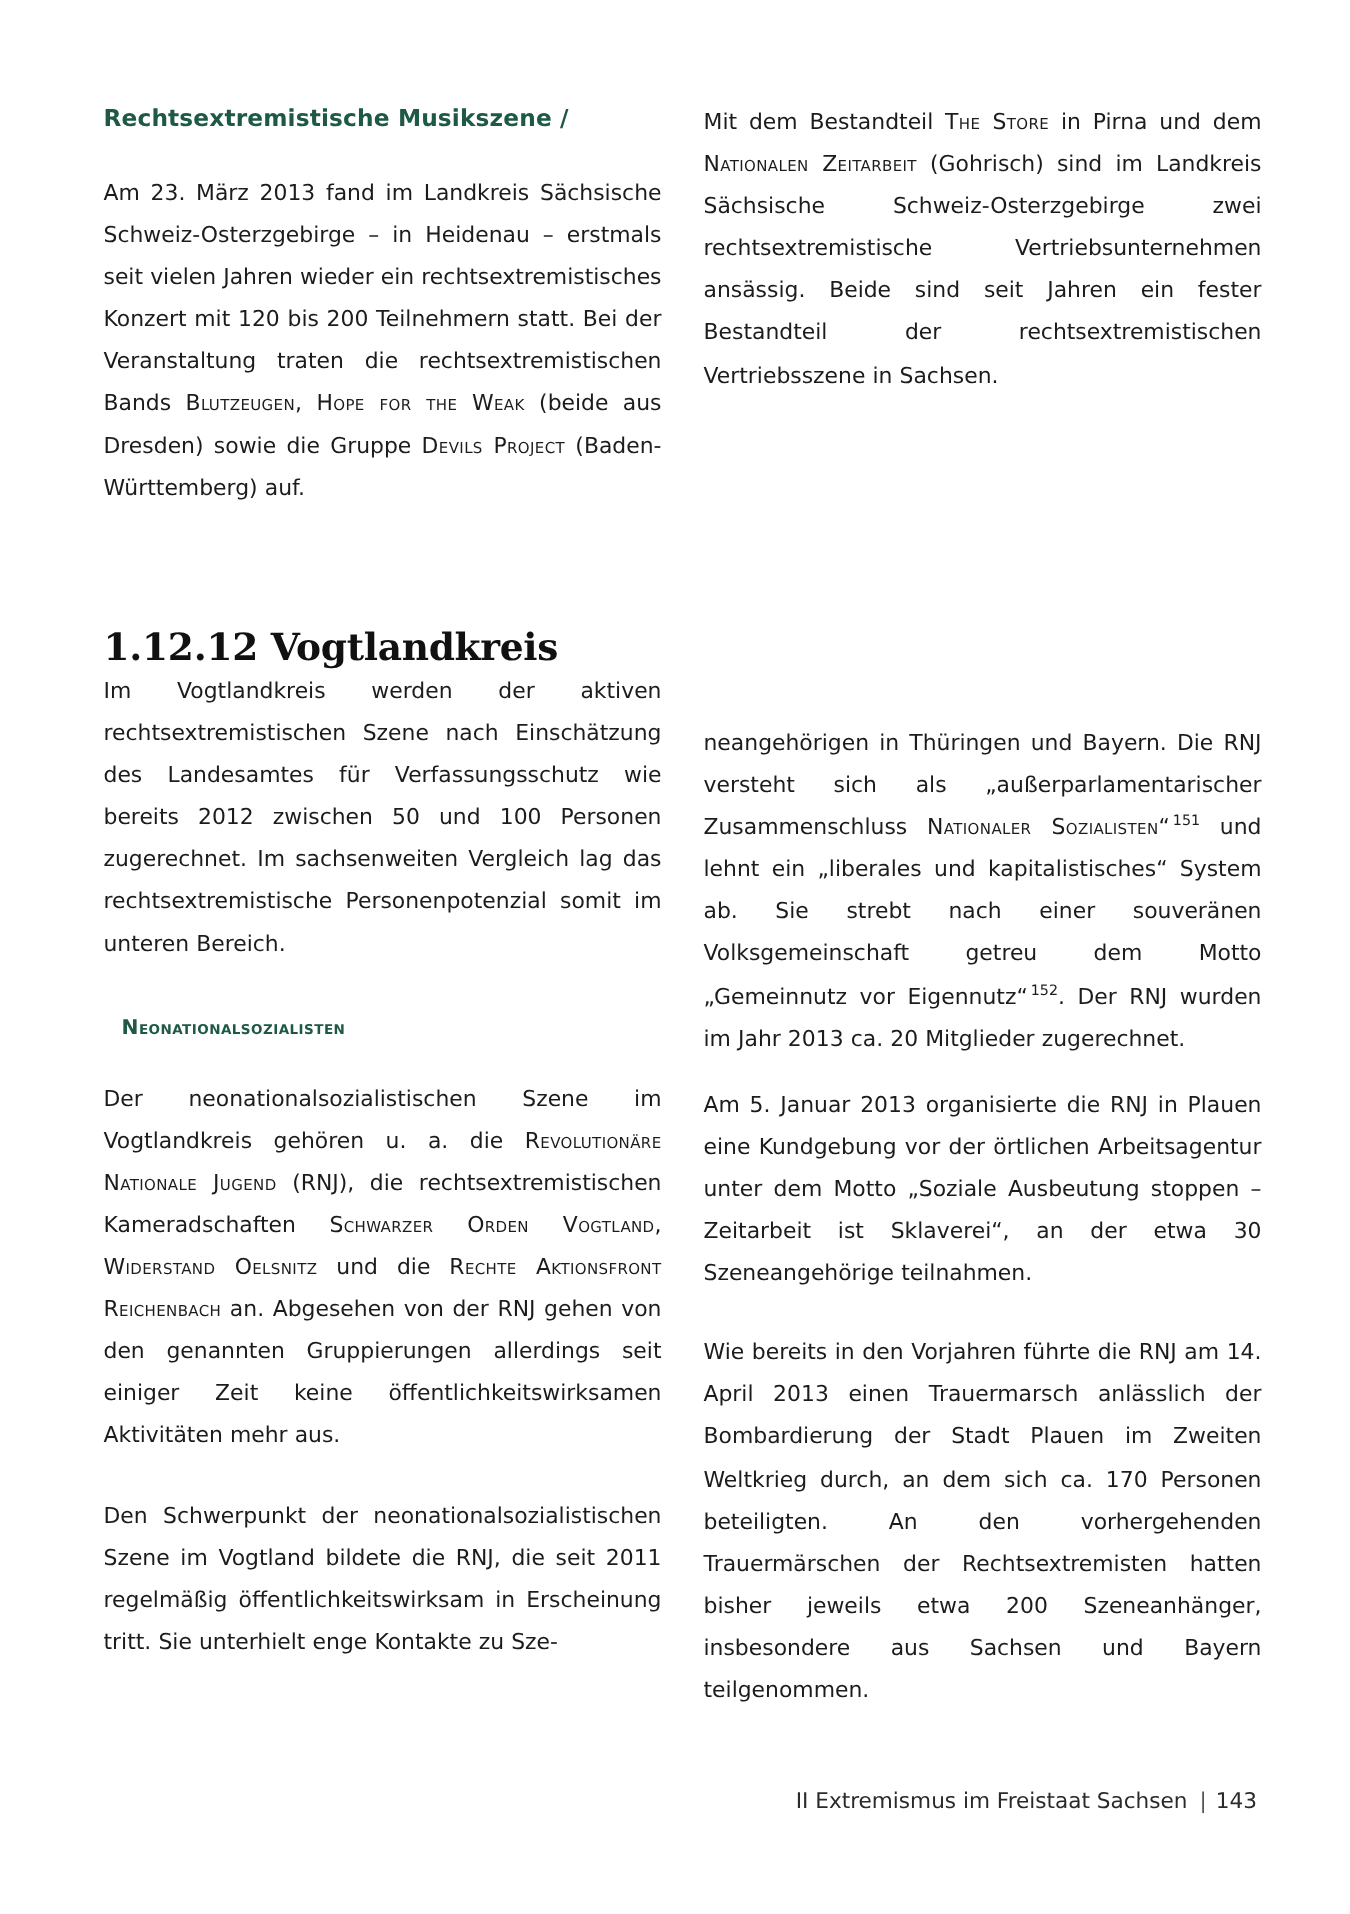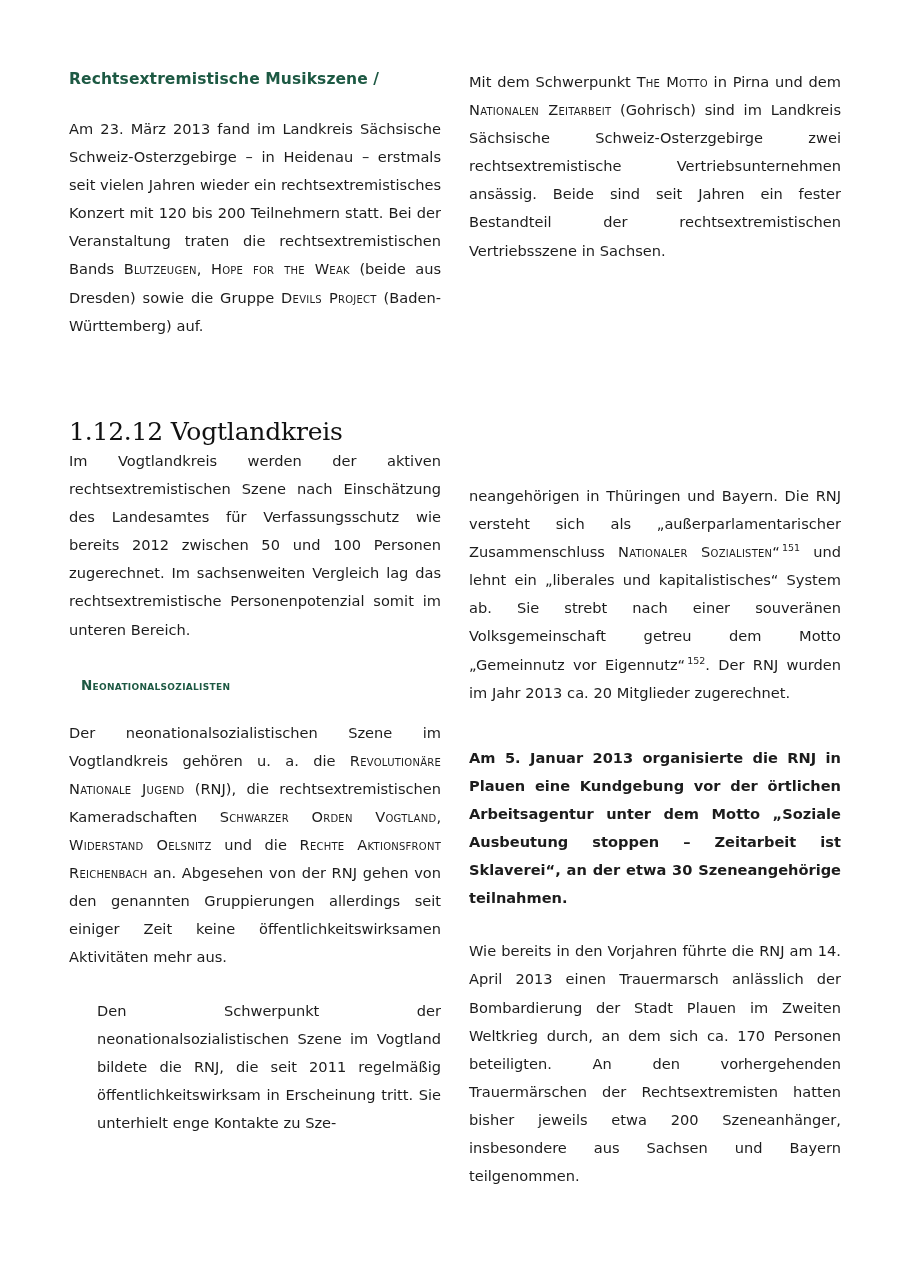--- a/index.html
+++ b/index.html
@@ -39,21 +39,21 @@
     font-family: "DejaVu Sans", "Liberation Sans", sans-serif;
     font-weight: bold;
     font-size: 15.5px;
     line-height: 23px;
     letter-spacing: 0.1px;
     margin: 0 0 0 0;
   }
 
   .chapter-head {
     font-family: "DejaVu Serif", "Liberation Serif", serif;
-    font-weight: normal;
+    font-weight: bold;
     font-size: 25px;
     line-height: 30px;
     color: #111111;
     letter-spacing: -0.2px;
     margin: 0;
   }
 
   .sub-head {
     color: #1d5943;
     font-size: 13.5px;
@@ -136,32 +136,35 @@
 
   <div class="col col-left" style="top: 417px;">
     <h1 class="chapter-head">1.12.12 Vogtlandkreis</h1>
 
     <p class="body" style="">Im Vogtlandkreis werden der aktiven rechtsextremistischen Szene nach Einschätzung des Landesamtes für Verfassungsschutz wie bereits 2012 zwischen 50 und 100 Personen zugerechnet. Im sachsenweiten Vergleich lag das rechtsextremistische Personenpotenzial somit im unteren Bereich.</p>
 
     <h3 class="sub-head" style="margin-top: 31px;">Neonationalsozialisten</h3>
 
     <p class="body" style="margin-top: 24px;"><span>Der neonationalsozialistischen Szene im Vogtlandkreis gehören u. a. die </span><span class="sc">Revolutionäre Nationale Jugend</span><span> (RNJ), die rechtsextremistischen Kameradschaften </span><span class="sc">Schwarzer Orden Vogtland</span><span>, </span><span class="sc">Widerstand Oelsnitz</span><span> und die </span><span class="sc">Rechte Aktionsfront Reichenbach</span><span> an. Abgesehen von der RNJ gehen von den genannten Gruppierungen allerdings seit einiger Zeit keine öffentlichkeitswirksamen Aktivitäten mehr aus.</span></p>
 
-    <p class="body" style="margin-top: 25px; margin-left: 28px;">Den Schwerpunkt der neonationalsozialistischen Szene im Vogtland bildete die RNJ, die seit 2011 regelmäßig öffentlichkeitswirksam in Erscheinung tritt. Sie unterhielt enge Kontakte zu Sze-</p>
+    <p class="body" style="margin-top: 25px;">Den Schwerpunkt der neonationalsozialistischen Szene im Vogtland bildete die RNJ, die seit 2011 regelmäßig öffentlichkeitswirksam in Erscheinung tritt. Sie unterhielt enge Kontakte zu Sze-</p>
   </div>
 
   <div class="col col-right" style="top: 68px;">
-    <p class="body"><span>Mit dem Schwerpunkt </span><span class="sc">The Motto</span><span> in Pirna und dem </span><span class="sc">Nationalen Zeitarbeit</span><span> (Gohrisch) sind im Landkreis Sächsische Schweiz-Osterzgebirge zwei rechtsextremistische Vertriebsunternehmen ansässig. Beide sind seit Jahren ein fester Bestandteil der rechtsextremistischen Vertriebsszene in Sachsen.</span></p>
+    <p class="body"><span>Mit dem Bestandteil </span><span class="sc">The Store</span><span> in Pirna und dem </span><span class="sc">Nationalen Zeitarbeit</span><span> (Gohrisch) sind im Landkreis Sächsische Schweiz-Osterzgebirge zwei rechtsextremistische Vertriebsunternehmen ansässig. Beide sind seit Jahren ein fester Bestandteil der rechtsextremistischen Vertriebsszene in Sachsen.</span></p>
   </div>
 
   <div class="col col-right" style="top: 482px;">
     <p class="body"><span>neangehörigen in Thüringen und Bayern. Die RNJ versteht sich als „außerparlamentarischer Zusammenschluss </span><span class="sc">Nationaler Sozialisten</span><span>“</span><sup class="fn">151</sup><span> und lehnt ein „liberales und kapitalistisches“ System ab. Sie strebt nach einer souveränen Volksgemeinschaft getreu dem Motto „Gemeinnutz vor Eigennutz“</span><sup class="fn">152</sup><span>. Der RNJ wurden im Jahr 2013 ca. 20 Mitglieder zugerechnet.</span></p>
 
-    <p class="body" style="margin-top: 37px; font-weight: bold;">Am 5. Januar 2013 organisierte die RNJ in Plauen eine Kundgebung vor der örtlichen Arbeitsagentur unter dem Motto „Soziale Ausbeutung stoppen – Zeitarbeit ist Sklaverei“, an der etwa 30 Szeneangehörige teilnahmen.</p>
+    <p class="body" style="margin-top: 16px;">Am 5. Januar 2013 organisierte die RNJ in Plauen eine Kundgebung vor der örtlichen Arbeitsagentur unter dem Motto „Soziale Ausbeutung stoppen – Zeitarbeit ist Sklaverei“, an der etwa 30 Szeneangehörige teilnahmen.</p>
 
     <p class="body" style="margin-top: 25px;">Wie bereits in den Vorjahren führte die RNJ am 14. April 2013 einen Trauermarsch anlässlich der Bombardierung der Stadt Plauen im Zweiten Weltkrieg durch, an dem sich ca. 170 Personen beteiligten. An den vorhergehenden Trauermärschen der Rechtsextremisten hatten bisher jeweils etwa 200 Szeneanhänger, insbesondere aus Sachsen und Bayern teilgenommen.</p>
   </div>
 
   <div class="footnotes">
   </div>
 
+  <div class="footer">
+    <span>II Extremismus im Freistaat Sachsen</span><span class="sep">|</span><span>143</span>
+  </div>
 
 </div>
 
 </body></html>

